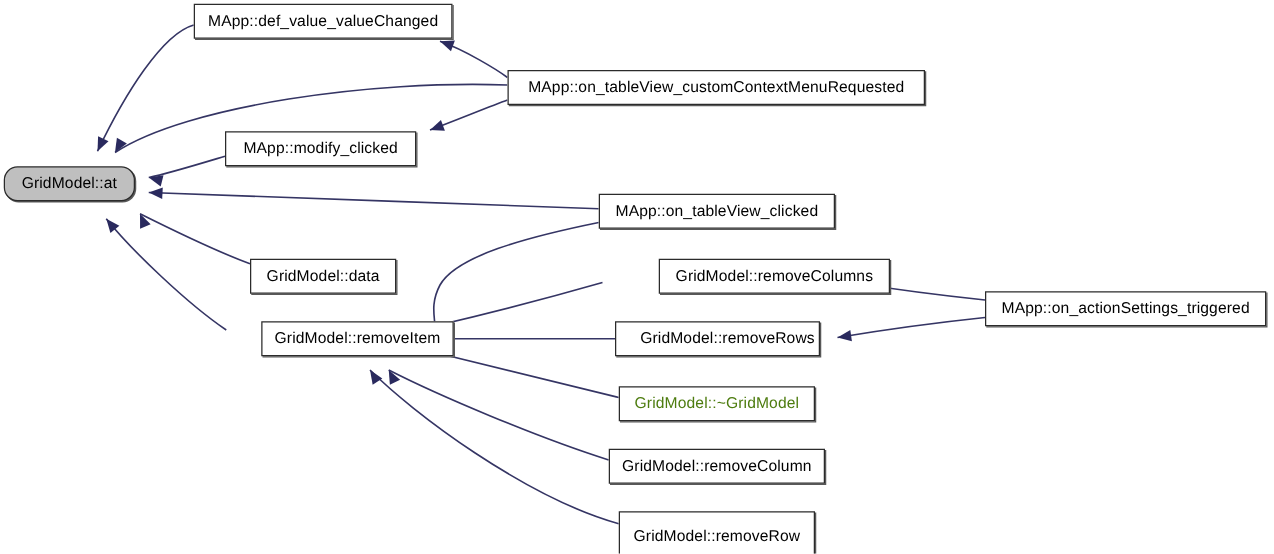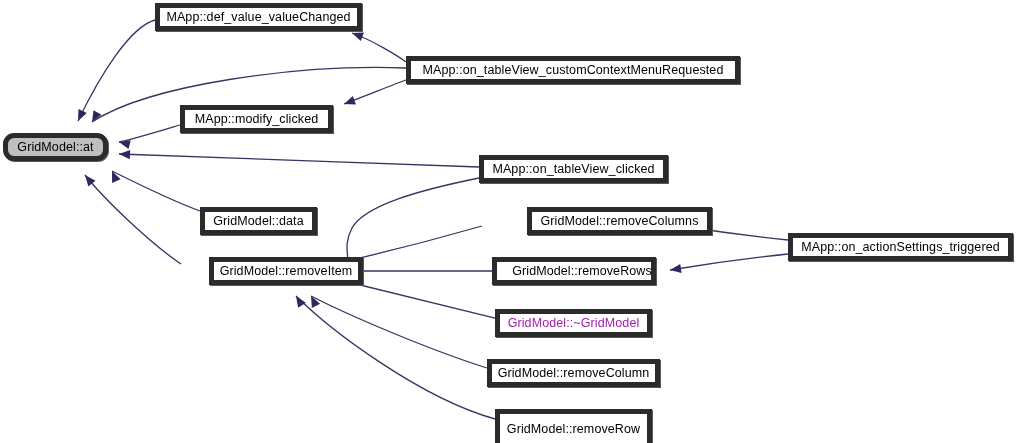--- a/index.html
+++ b/index.html
@@ -20,21 +20,21 @@
     position: absolute;
     left: 0;
     top: 0;
     width: 1019px;
     height: 443px;
     pointer-events: none;
   }
   .node {
     position: absolute;
     box-sizing: border-box;
-    border: 5px solid #22c55e;
+    border: 1px solid #22c55e;
     background: #ffffff;
     color: #000000;
     display: flex;
     align-items: center;
     justify-content: center;
     font-size: 12.5px;
     line-height: 1;
     white-space: nowrap;
     letter-spacing: 0.1px;
     box-shadow: 1px 1px 0 0 #585858;
@@ -108,21 +108,21 @@
       </div>
       <div class="node" style="left: 482px; top: 207px; width: 185px; height: 28px; border-color: rgb(43, 43, 43); color: rgb(0, 0, 0); margin-left: 45px;">
         <span class="node-label">GridModel::removeColumns</span>
       </div>
       <div class="node" style="left: 181px; top: 257px; width: 154px; height: 28px; border-color: rgb(43, 43, 43); color: rgb(0, 0, 0); margin-left: 28px;">
         <span class="node-label">GridModel::removeItem</span>
       </div>
       <div class="node" style="left: 492px; top: 257px; width: 164px; height: 28px; border-color: rgb(43, 43, 43); color: rgb(0, 0, 0); padding-left: 16px;">
         <span class="node-label">GridModel::removeRows</span>
       </div>
-      <div class="node" style="left: 495px; top: 309px; width: 157px; height: 28px; border-color: rgb(43, 43, 43); color: #a21caf;">
+      <div class="node" style="left: 495px; top: 309px; width: 157px; height: 28px; border-color: rgb(43, 43, 43); color: #4d7c0f;">
         <span class="node-label">GridModel::~GridModel</span>
       </div>
       <div class="node" style="left: 487px; top: 359px; width: 173px; height: 28px; border-color: rgb(43, 43, 43); color: rgb(0, 0, 0);">
         <span class="node-label">GridModel::removeColumn</span>
       </div>
       <div class="node" style="left: 495px; top: 409px; width: 157px; height: 41px; border-color: rgb(43, 43, 43); color: rgb(0, 0, 0);">
         <span class="node-label">GridModel::removeRow</span>
       </div>
       <div class="node" style="left: 788px; top: 233px; width: 225px; height: 28px; border-color: rgb(43, 43, 43); color: rgb(0, 0, 0);">
         <span class="node-label">MApp::on_actionSettings_triggered</span>

